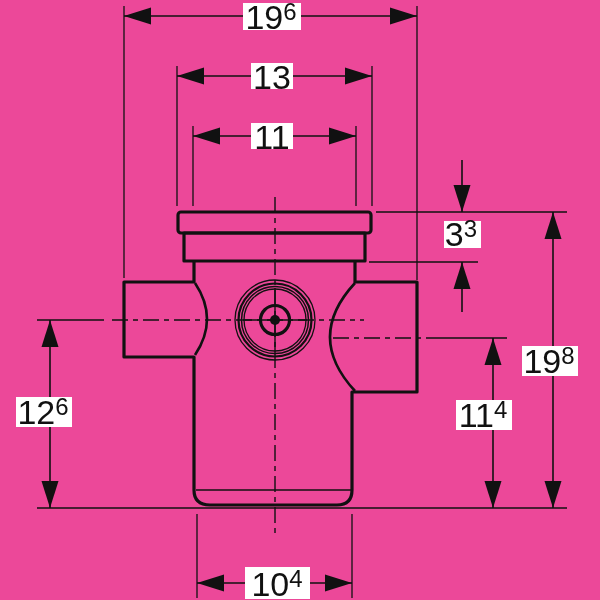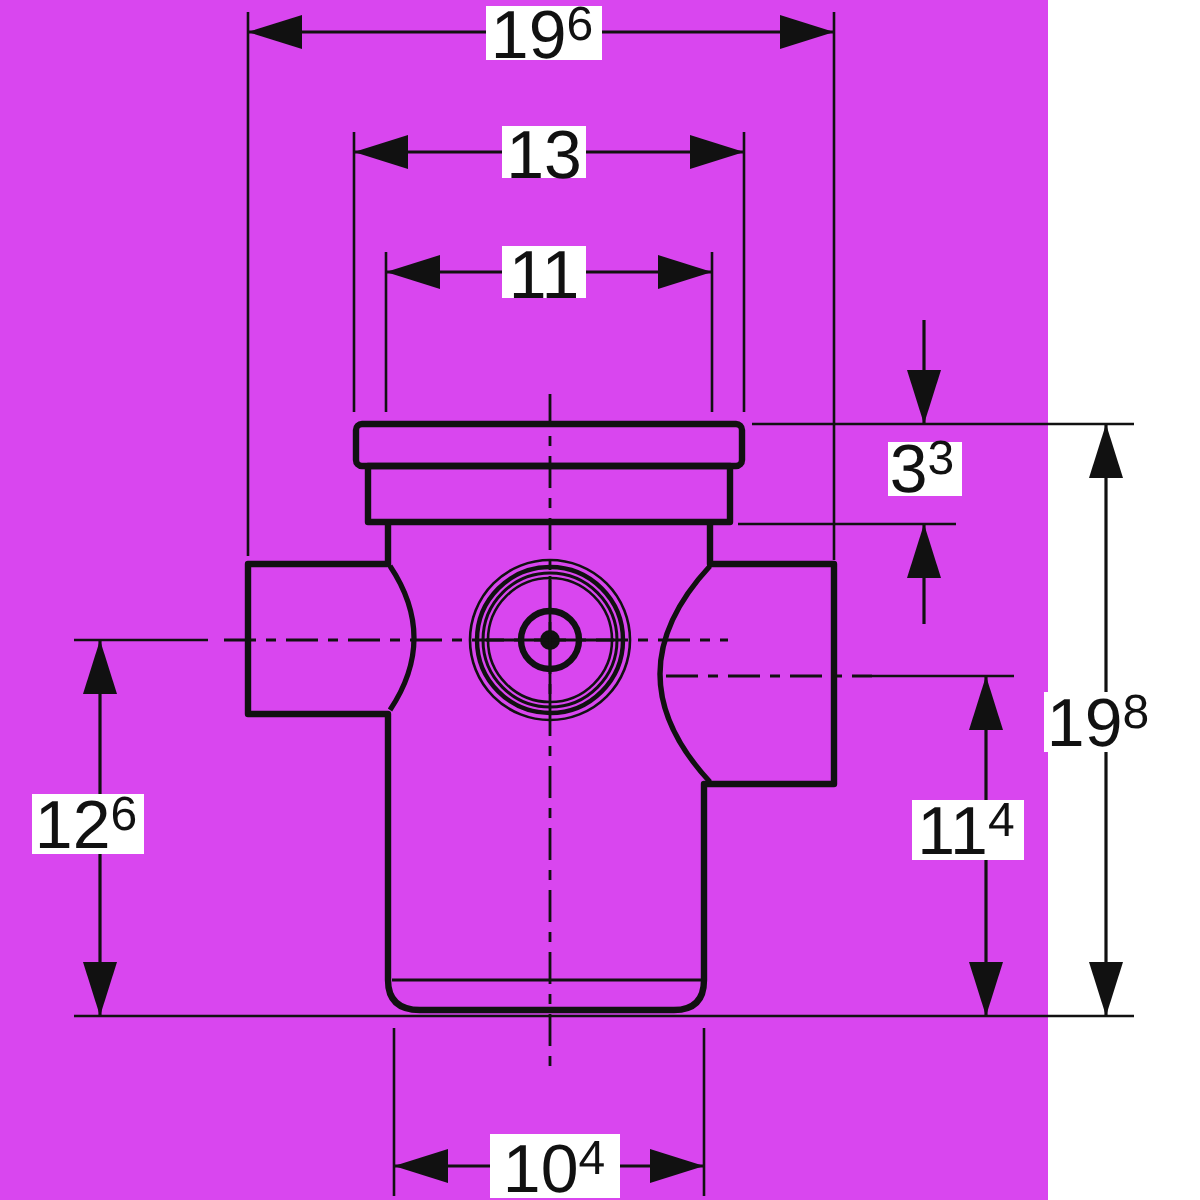--- a/index.html
+++ b/index.html
@@ -1,17 +1,17 @@
 <!DOCTYPE html>
 <html><head>
 <meta charset="utf-8">
 <style>
   html,body{margin:0;padding:0;background:#ffffff;}
   .canvas{
-    width:524px;height:600px;position:relative;background:#d946ef;
+    width:600px;height:600px;position:relative;background:#ec4899;
     font-family:"Liberation Sans","DejaVu Sans",sans-serif;
   }
   svg{display:block;}
   svg text{
     font-family:"Liberation Sans","DejaVu Sans",sans-serif;
     font-size:34px;
     fill:#111111;
   }
   svg text .sup{font-size:24px;}
 </style>

